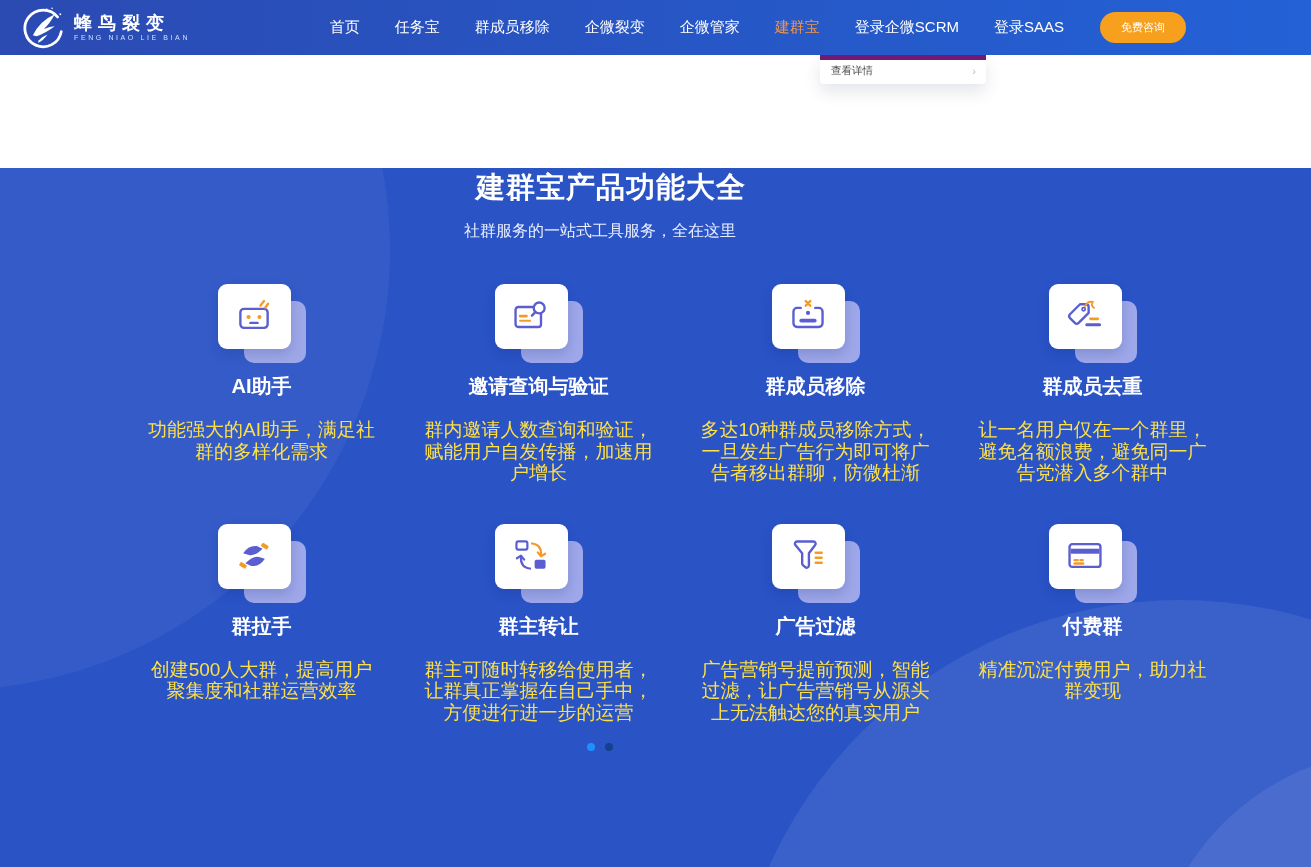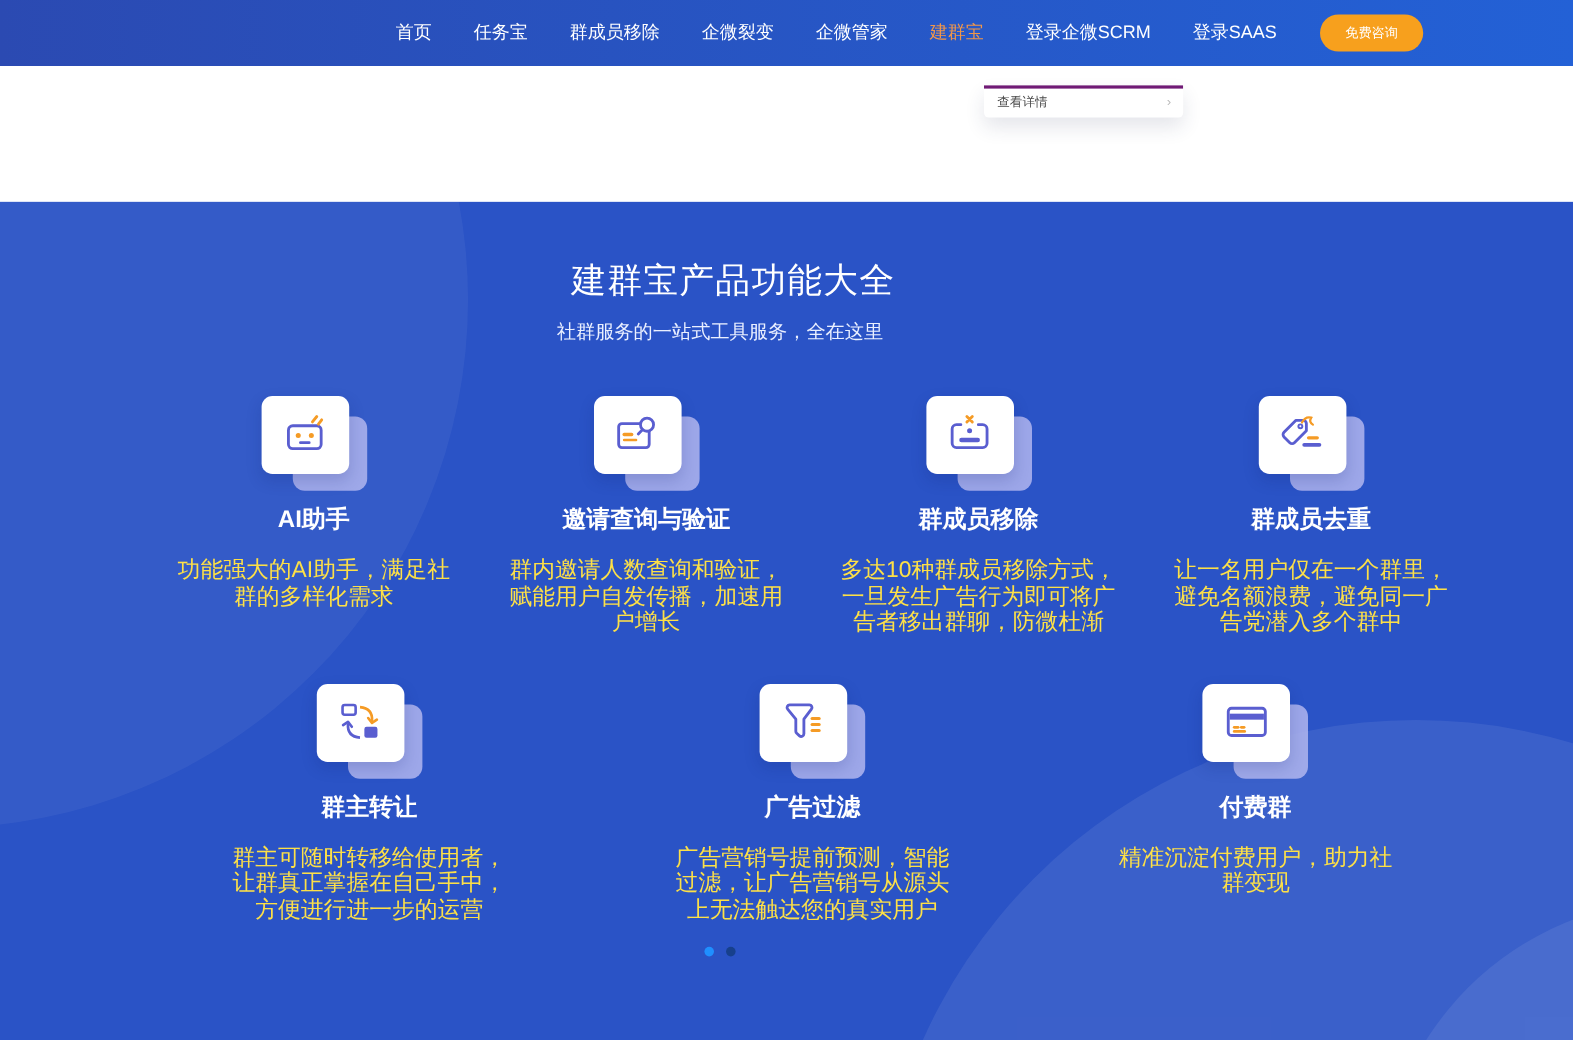--- a/index.html
+++ b/index.html
@@ -23,44 +23,44 @@
   .nav-item{color:#fff;font-size:15px;cursor:pointer;white-space:nowrap;}
   .nav-item.active{color:var(--nav-active);}
   .nav-cta{
     margin-left:36px;background:var(--accent-orange);color:#fff;font-size:11px;
     border:none;border-radius:17px;padding:8px 21px;cursor:pointer;white-space:nowrap;
   }
 
   
   .top-strip{height:113px;background:#fff;position:relative;z-index:5;}
   .dropdown-card{
-    position:absolute;left:820px;top:16px;width:166px;
+    position:absolute;left:820px;top:0;width:166px;
     background:#fff;border-radius:0 0 4px 4px;
     box-shadow:0 8px 16px rgba(40,50,90,.12);
-    border-top:3px solid #701a75;
+    border-top:5px solid #701a75;
   }
   .dropdown-row{
     display:flex;align-items:center;justify-content:space-between;
     padding:4px 10px 6px 11px;cursor:pointer;
   }
   .dropdown-row .lbl{font-size:10.5px;color:#4a4a4a;}
   .dropdown-row .chev{font-size:11px;color:#b9b9b9;line-height:1;}
 
   
   .hero{
     height:699px;background:var(--hero-bg);position:relative;overflow:hidden;
   }
   .deco{position:absolute;border-radius:50%;pointer-events:none;}
   .deco.tl{width:880px;height:880px;left:-490px;top:-358px;background:rgba(255,255,255,.05);}
   .deco.br{width:900px;height:900px;left:730px;top:432px;background:rgba(255,255,255,.08);}
   .deco.corner{width:500px;height:500px;left:1150px;top:582px;background:rgba(255,255,255,.08);}
   .hero-inner{position:relative;z-index:2;}
 
   .hero-head{width:1200px;text-align:center;}
-  .hero-title{color:#fff;font-size:29px;font-weight:normal;padding-top:46px;letter-spacing:1px;margin-left:22px;}
+  .hero-title{color:#fff;font-size:29px;font-weight:bold;letter-spacing:1px;margin-left:22px;}
   .hero-subtitle{color:#e9efff;font-size:16px;margin-top:13px;}
 
   .features-row{display:flex;padding:0 80px 0 123px;}
   .features-row.r1{margin-top:42px;}
   .features-row.r2{margin-top:40px;}
   .feature{flex:1;text-align:center;}
   .iconwrap{position:relative;width:88px;height:79px;margin:0 auto;}
   .icon-bg{
     position:absolute;right:0;bottom:0;width:62px;height:62px;
     background:var(--icon-shadow-square);border-radius:10px;opacity:.85;
@@ -78,20 +78,36 @@
   }
 
   .dots{width:1200px;display:flex;justify-content:center;gap:10px;margin-top:20px;}
   .dot{width:8px;height:8px;border-radius:50%;background:var(--dot-inactive);cursor:pointer;}
   .dot.active{background:var(--dot-active);}
 </style>
 </head>
 <body>
 
 <header class="navbar">
+  <div class="brand">
+    <span class="brand-mark">
+      <svg viewBox="0 0 48 48" fill="none">
+        <path d="M41 12 A20 20 0 1 0 45 28" stroke="#fff" stroke-width="3" stroke-linecap="round" fill="none"></path>
+        <path d="M14 32 Q22 16 38 9 Q32 20 26 25 Q33 22 38 22 Q27 30 18 33 Z" fill="#fff"></path>
+        <path d="M20 38 Q24 33 30 31 Q25 38 20 40 Z" fill="#fff"></path>
+        <circle cx="29" cy="4" r="1.2" fill="#fff"></circle>
+          <circle cx="35" cy="2.5" r="0.9" fill="#fff"></circle>
+        <circle cx="44" cy="9" r="1" fill="#fff"></circle>
+      </svg>
+    </span>
+    <span class="brand-text">
+      <div class="cn">蜂鸟裂变</div>
+      <div class="en">FENG NIAO LIE BIAN</div>
+    </span>
+  </div>
   <nav class="nav-menu" id="nav-menu">
       <a class="nav-item">首页</a>
       <a class="nav-item">任务宝</a>
       <a class="nav-item">群成员移除</a>
       <a class="nav-item">企微裂变</a>
       <a class="nav-item">企微管家</a>
       <a class="nav-item active">建群宝</a>
       <a class="nav-item">登录企微SCRM</a>
       <a class="nav-item">登录SAAS</a>
     </nav>
@@ -189,20 +205,37 @@
                   <line x1="24" y1="30.5" x2="38" y2="30.5" stroke="#5a5ed0" stroke-width="3.4" stroke-linecap="round"></line>
                 </svg>
               </span>
             </div>
     </div>
     <div class="f-title">群成员去重</div>
     <div class="f-desc">让一名用户仅在一个群里，避免名额浪费，避免同一广告党潜入多个群中</div>
   </div>
 </div>
     <div class="features-row r2" id="features-row-2">
+  <div class="feature">
+    <div class="iconwrap">
+      <div class="icon-bg"></div>
+      <div class="icon-fg">
+              <span class="svg-slot">
+                <svg viewBox="0 0 44 44" fill="none">
+                  <path d="M10 19 q6 -9 15 -8 l6.5 3 q-8.5 8.5 -15 7 z" fill="#5a5ed0"></path>
+                  <rect x="30" y="9" width="8" height="4.5" rx="1.2" fill="#f59b25" transform="rotate(32 34 11)"></rect>
+                  <path d="M34 25 q-6 9 -15 8 l-6.5 -3 q8.5 -8.5 15 -7 z" fill="#5a5ed0"></path>
+                  <rect x="6" y="30" width="8" height="4.5" rx="1.2" fill="#f59b25" transform="rotate(32 10 32)"></rect>
+                </svg>
+              </span>
+            </div>
+    </div>
+    <div class="f-title">群拉手</div>
+    <div class="f-desc">创建500人大群，提高用户聚集度和社群运营效率</div>
+  </div>
 
   <div class="feature">
     <div class="iconwrap">
       <div class="icon-bg"></div>
       <div class="icon-fg">
               <span class="svg-slot">
                 <svg viewBox="0 0 44 44" fill="none">
                   <rect x="6" y="6" width="12" height="9" rx="2" stroke="#5a5ed0" stroke-width="2.4"></rect>
                   <rect x="26" y="26" width="12" height="10" rx="2" fill="#5a5ed0"></rect>
                   <path d="M22 8 q12 1 11 13" stroke="#f59b25" stroke-width="2.4" fill="none"></path>

